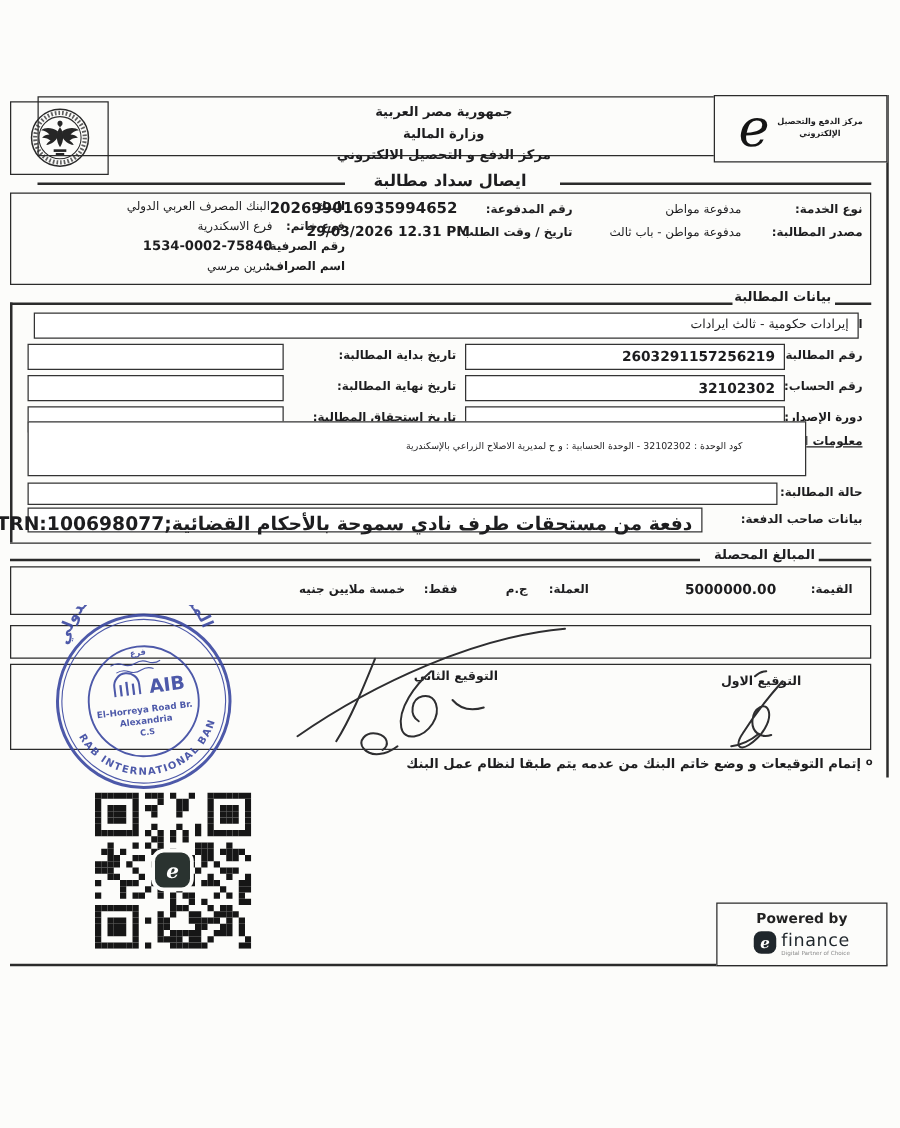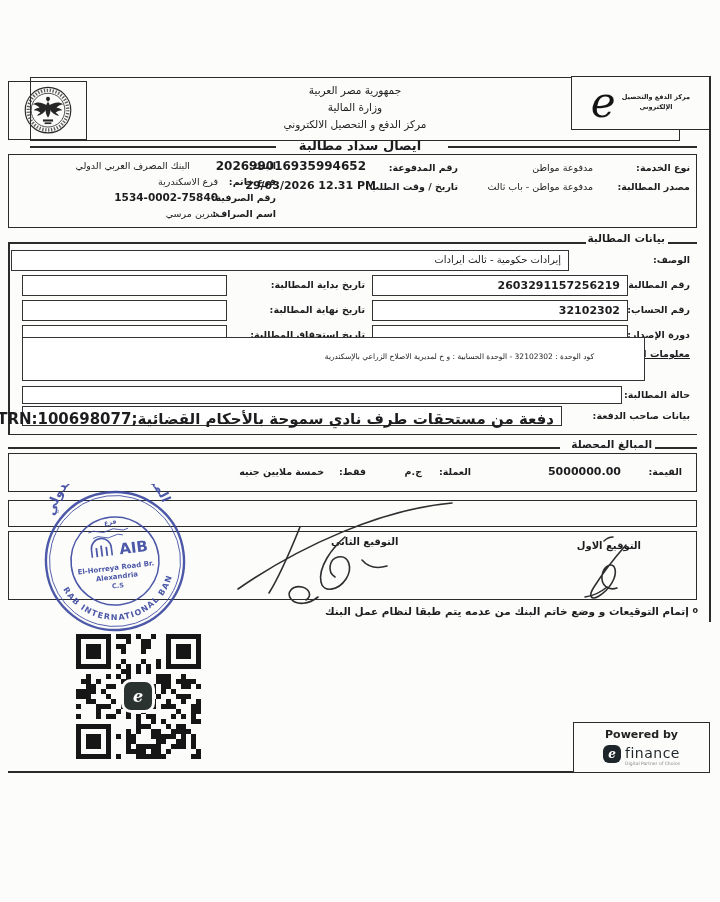--- a/index.html
+++ b/index.html
@@ -6,22 +6,22 @@
   .page{position:relative;width:720px;height:902px;background:#fcfcfa;overflow:hidden;
         font-family:"DejaVu Sans","Liberation Sans",sans-serif;color:#1d1d1f;}
   .abs{position:absolute;}
   .box{position:absolute;border:1.5px solid #2b2b2b;background:transparent;box-sizing:border-box;}
   .thinbox{position:absolute;border:1.2px solid #333;background:#fff;box-sizing:border-box;}
   .lbl{font-weight:bold;font-size:9.5px;white-space:nowrap;direction:rtl;}
   .val{font-size:9.5px;white-space:nowrap;direction:rtl;}
   .num{font-weight:bold;font-size:11px;direction:ltr;unicode-bidi:embed;white-space:nowrap;padding-left:36px;}
   .hline{position:absolute;background:#2b2b2b;height:1.5px;}
   .vline{position:absolute;background:#2b2b2b;width:1.5px;}
-  .hdrbox{position:absolute;left:30px;top:77px;width:650px;height:64px;border:1.6px solid #2b2b2b;
-          text-align:center;font-weight:normal;font-size:10.5px;line-height:1.6;padding-top:4px;box-sizing:border-box;direction:rtl;}
+  .hdrbox{position:absolute;left:30px;top:77px;width:650px;height:48px;border:1.6px solid #2b2b2b;
+          text-align:center;font-weight:bold;font-size:10.5px;line-height:1.6;padding-top:4px;box-sizing:border-box;direction:rtl;}
   .doc-title{position:absolute;left:0;top:138px;width:720px;text-align:center;font-weight:bold;font-size:13px;direction:rtl;}
   .boxval{position:absolute;font-size:10px;direction:rtl;white-space:nowrap;}
   .clbl{position:absolute;font-weight:bold;font-size:9.5px;direction:rtl;white-space:nowrap;text-align:right;}
   .sec-ttl{position:absolute;font-weight:bold;font-size:10.5px;direction:rtl;white-space:nowrap;}
   .escript{font-family:"DejaVu Serif","Liberation Serif",serif;font-style:italic;font-size:42px;line-height:1;color:#141414;}
   .efin-icon{display:inline-flex;align-items:center;justify-content:center;background:#1f262b;color:#fff;border-radius:6px;
              font-family:"DejaVu Serif","Liberation Serif",serif;font-style:italic;font-weight:bold;}
   .qr-logo{position:absolute;left:124px;top:682px;width:28px;height:28px;border-radius:7px;background:#2a3330;
            box-shadow:0 0 0 3px #fcfcfa;display:flex;align-items:center;justify-content:center;color:#fff;
            font-family:"DejaVu Serif","Liberation Serif",serif;font-style:italic;font-weight:bold;font-size:16px;}
@@ -74,36 +74,36 @@
     <span class="val abs" style="right:103px;top:7px;">مدفوعة مواطن</span>
     <span class="lbl abs" style="right:6px;top:26px;">مصدر المطالبة:</span>
     <span class="val abs" style="right:103px;top:26px;margin-left:48px;">مدفوعة مواطن - باب ثالث</span>
 
     <span class="lbl abs" style="right:238px;top:7px;">رقم المدفوعة:</span>
     <span class="num abs" style="right:330px;top:4px;font-size:12px;">202699016935994652</span>
     <span class="lbl abs" style="right:238px;top:26px;">تاريخ / وقت الطلب:</span>
     <span class="num abs" style="right:320px;top:24px;">29/03/2026 12.31 PM</span>
 
     <span class="lbl abs" style="right:420px;top:5px;">البنك:</span>
-    <span class="val abs" style="right:506px;top:5px;">البنك المصرف العربي الدولي</span>
+    <span class="val abs" style="right:480px;top:5px;">البنك المصرف العربي الدولي</span>
     <span class="lbl abs" style="right:420px;top:21px;">فرع خاتم:</span>
     <span class="val abs" style="right:478px;top:21px;">فرع الاسكندرية</span>
     <span class="lbl abs" style="right:420px;top:37px;">رقم الصرفية:</span>
     <span class="num abs" style="right:478px;top:36px;font-size:10.5px;">1534-0002-75840</span>
     <span class="lbl abs" style="right:420px;top:53px;">اسم الصراف:</span>
     <span class="val abs" style="right:478px;top:53px;">شرين مرسي</span>
   </div>
 
   <div class="sec-ttl" style="right:55px;top:232px;">بيانات المطالبة</div>
   <div class="hline" style="left:8px;top:242px;width:578px;"></div>
   <div class="hline" style="left:668px;top:242px;width:29px;"></div>
   <div class="vline" style="left:8px;top:242px;height:192px;"></div>
 
   <span class="clbl" style="right:30px;top:254px;">الوصف:</span>
-  <div class="thinbox" style="left:11px;top:250px;width:558px;height:21px;">
+  <div class="thinbox" style="left:27px;top:250px;width:660px;height:21px;">
     <span class="boxval" style="right:7px;top:3px;">إيرادات حكومية - ثالث ايرادات</span>
   </div>
 
   <span class="clbl" style="right:30px;top:279px;">رقم المطالبة:</span>
   <div class="thinbox" style="left:372px;top:275px;width:256px;height:21px;">
     <span class="num abs" style="right:7px;top:3px;">2603291157256219</span>
   </div>
   <span class="clbl" style="right:355px;top:279px;">تاريخ بداية المطالبة:</span>
   <div class="thinbox" style="left:22px;top:275px;width:205px;height:21px;">
     <span class="num abs" style="right:7px;top:3px;"></span>

